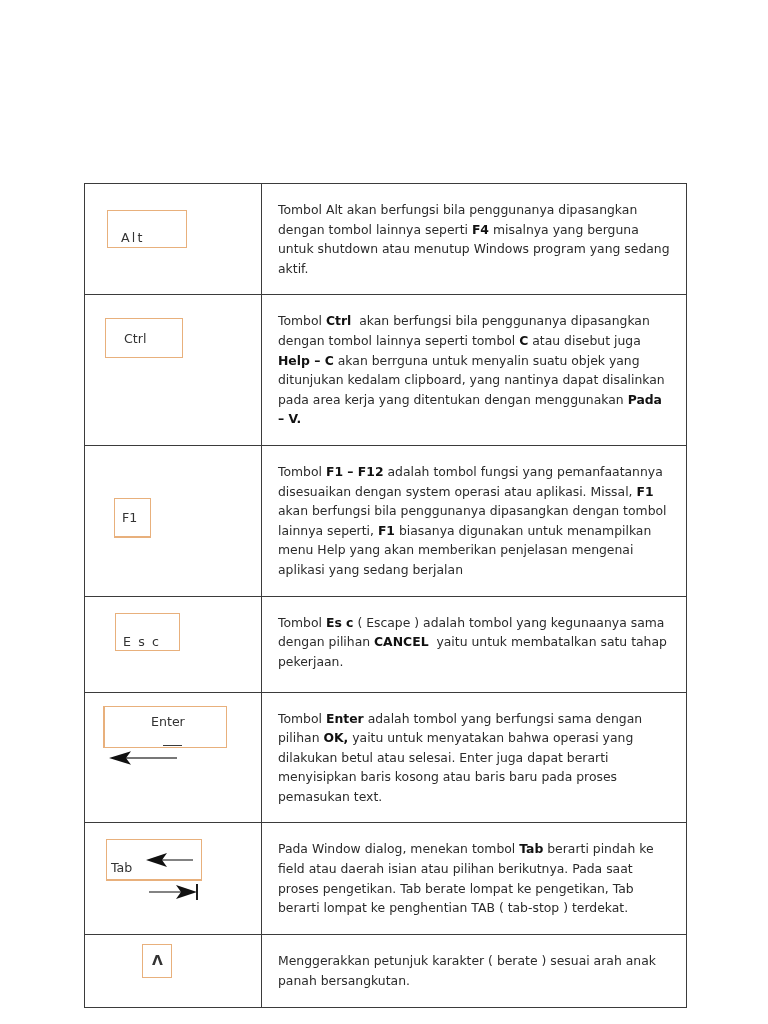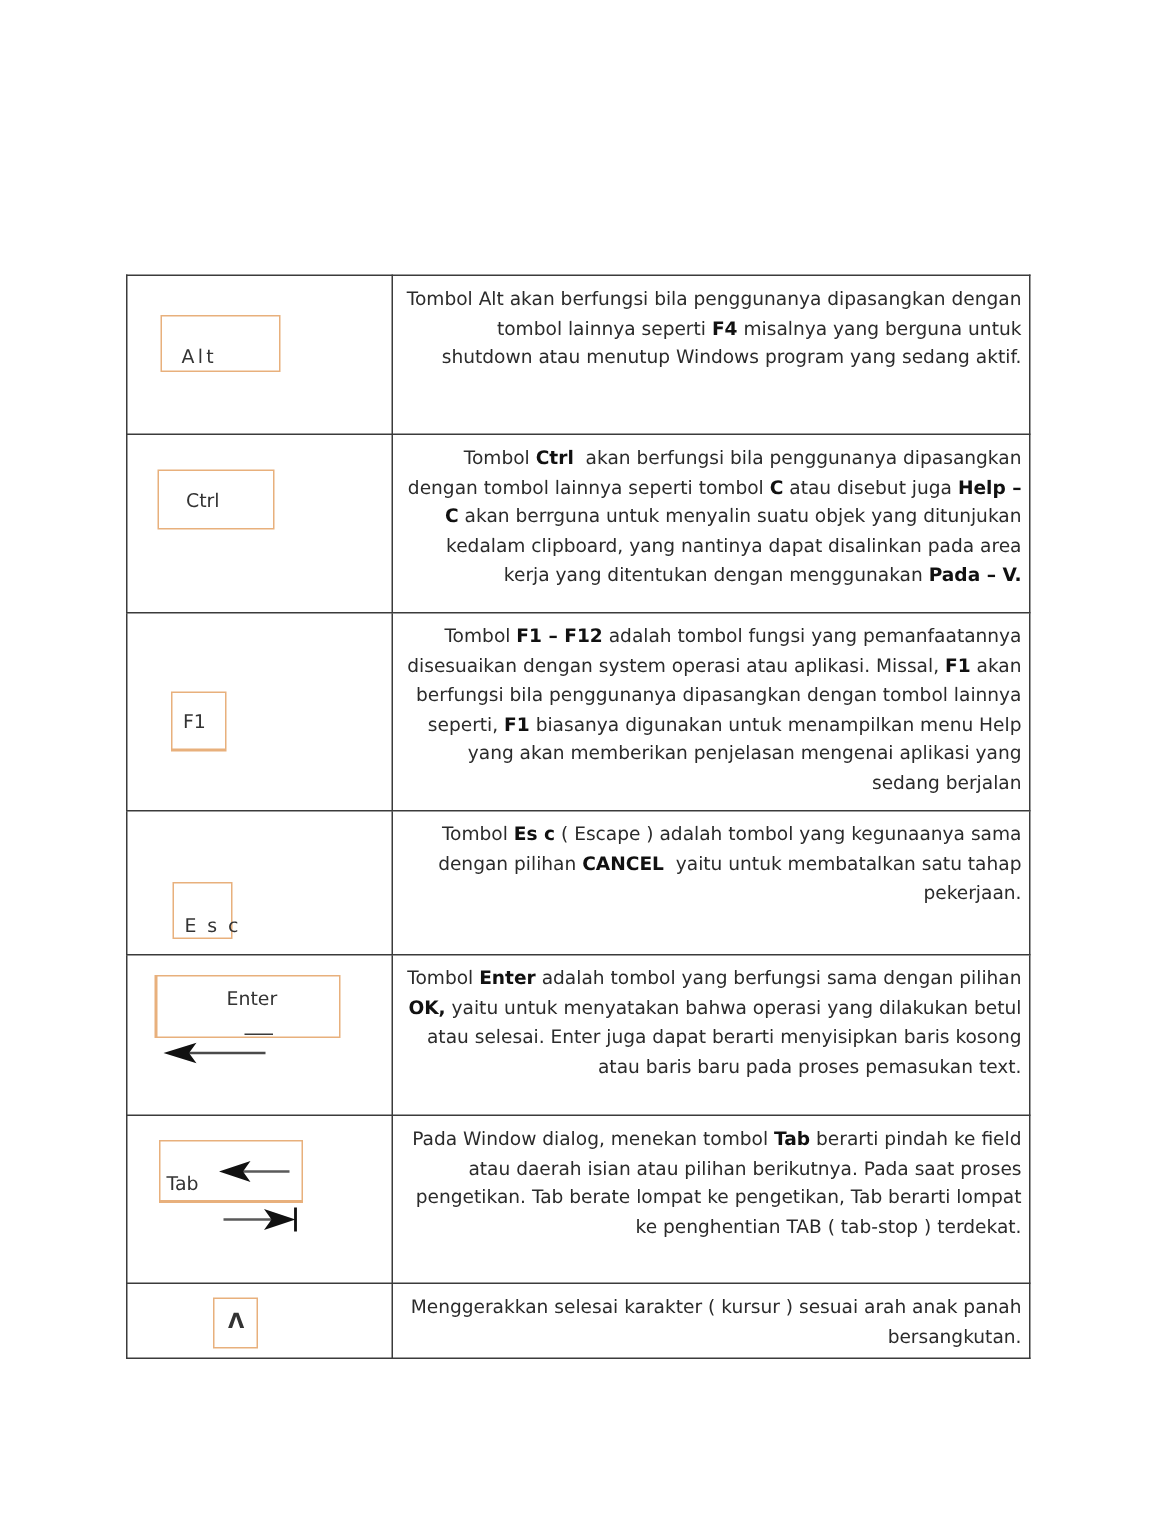--- a/index.html
+++ b/index.html
@@ -42,22 +42,21 @@
     position: relative;
   }
   td.desccell {
     width: 424px;
     padding: 4px 6px 4px 7px;
     font-size: 12.4px;
     line-height: 19.6px;
     color: #2b2b2b;
   }
   td.desccell p {
-    margin: 5px;
-    text-align: right;
+    margin: 16px;
   }
   b { font-weight: bold; color: #111; }
 
   
   .keybox {
     position: absolute;
     border: 1.6px solid #e8b07c;
     background: #ffffff;
     box-sizing: border-box;
   }
@@ -74,21 +73,21 @@
 
   
   .kb-ctrl  { left: 20px; top: 23px; width: 78px; height: 40px; }
   .kb-ctrl .klabel { left: 18px; top: 12px; }
 
   
   .kb-f1    { left: 29px; top: 52px; width: 37px; height: 40px; border-bottom-width: 2.4px;}
   .kb-f1 .klabel { left: 7px; top: 11px; }
 
   
-  .kb-esc   { left: 30px; top: 16px; width: 40px; height: 38px; margin-top: 31px; }
+  .kb-esc   { left: 30px; top: 16px; width: 65px; height: 38px; }
   .kb-esc .klabel { left: 7px; top: 20px; letter-spacing: 1.6px; }
 
   
   .kb-enter { left: 18px; top: 13px; width: 124px; height: 42px; border-left-width: 2.6px;}
   .kb-enter .klabel { left: 46px; top: 7px; }
   .enter-dash {
     position: absolute;
     left: 58px; top: 38px;
     width: 19px; height: 0;
     border-top: 1.6px solid #3a3a3a;
@@ -195,20 +194,20 @@
         </td>
       </tr>
 
       <tr>
         <td class="keycell" style="height:38px;">
           <div class="keybox kb-arrow">
             <span class="klabel">Λ</span>
           </div>
         </td>
         <td class="desccell">
-          <p>Menggerakkan selesai karakter ( kursur ) sesuai arah anak panah bersangkutan.</p>
+          <p>Menggerakkan petunjuk karakter ( berate ) sesuai arah anak panah bersangkutan.</p>
         </td>
       </tr>
 
     </tbody>
   </table>
 
 </div>
 
 </body></html>

